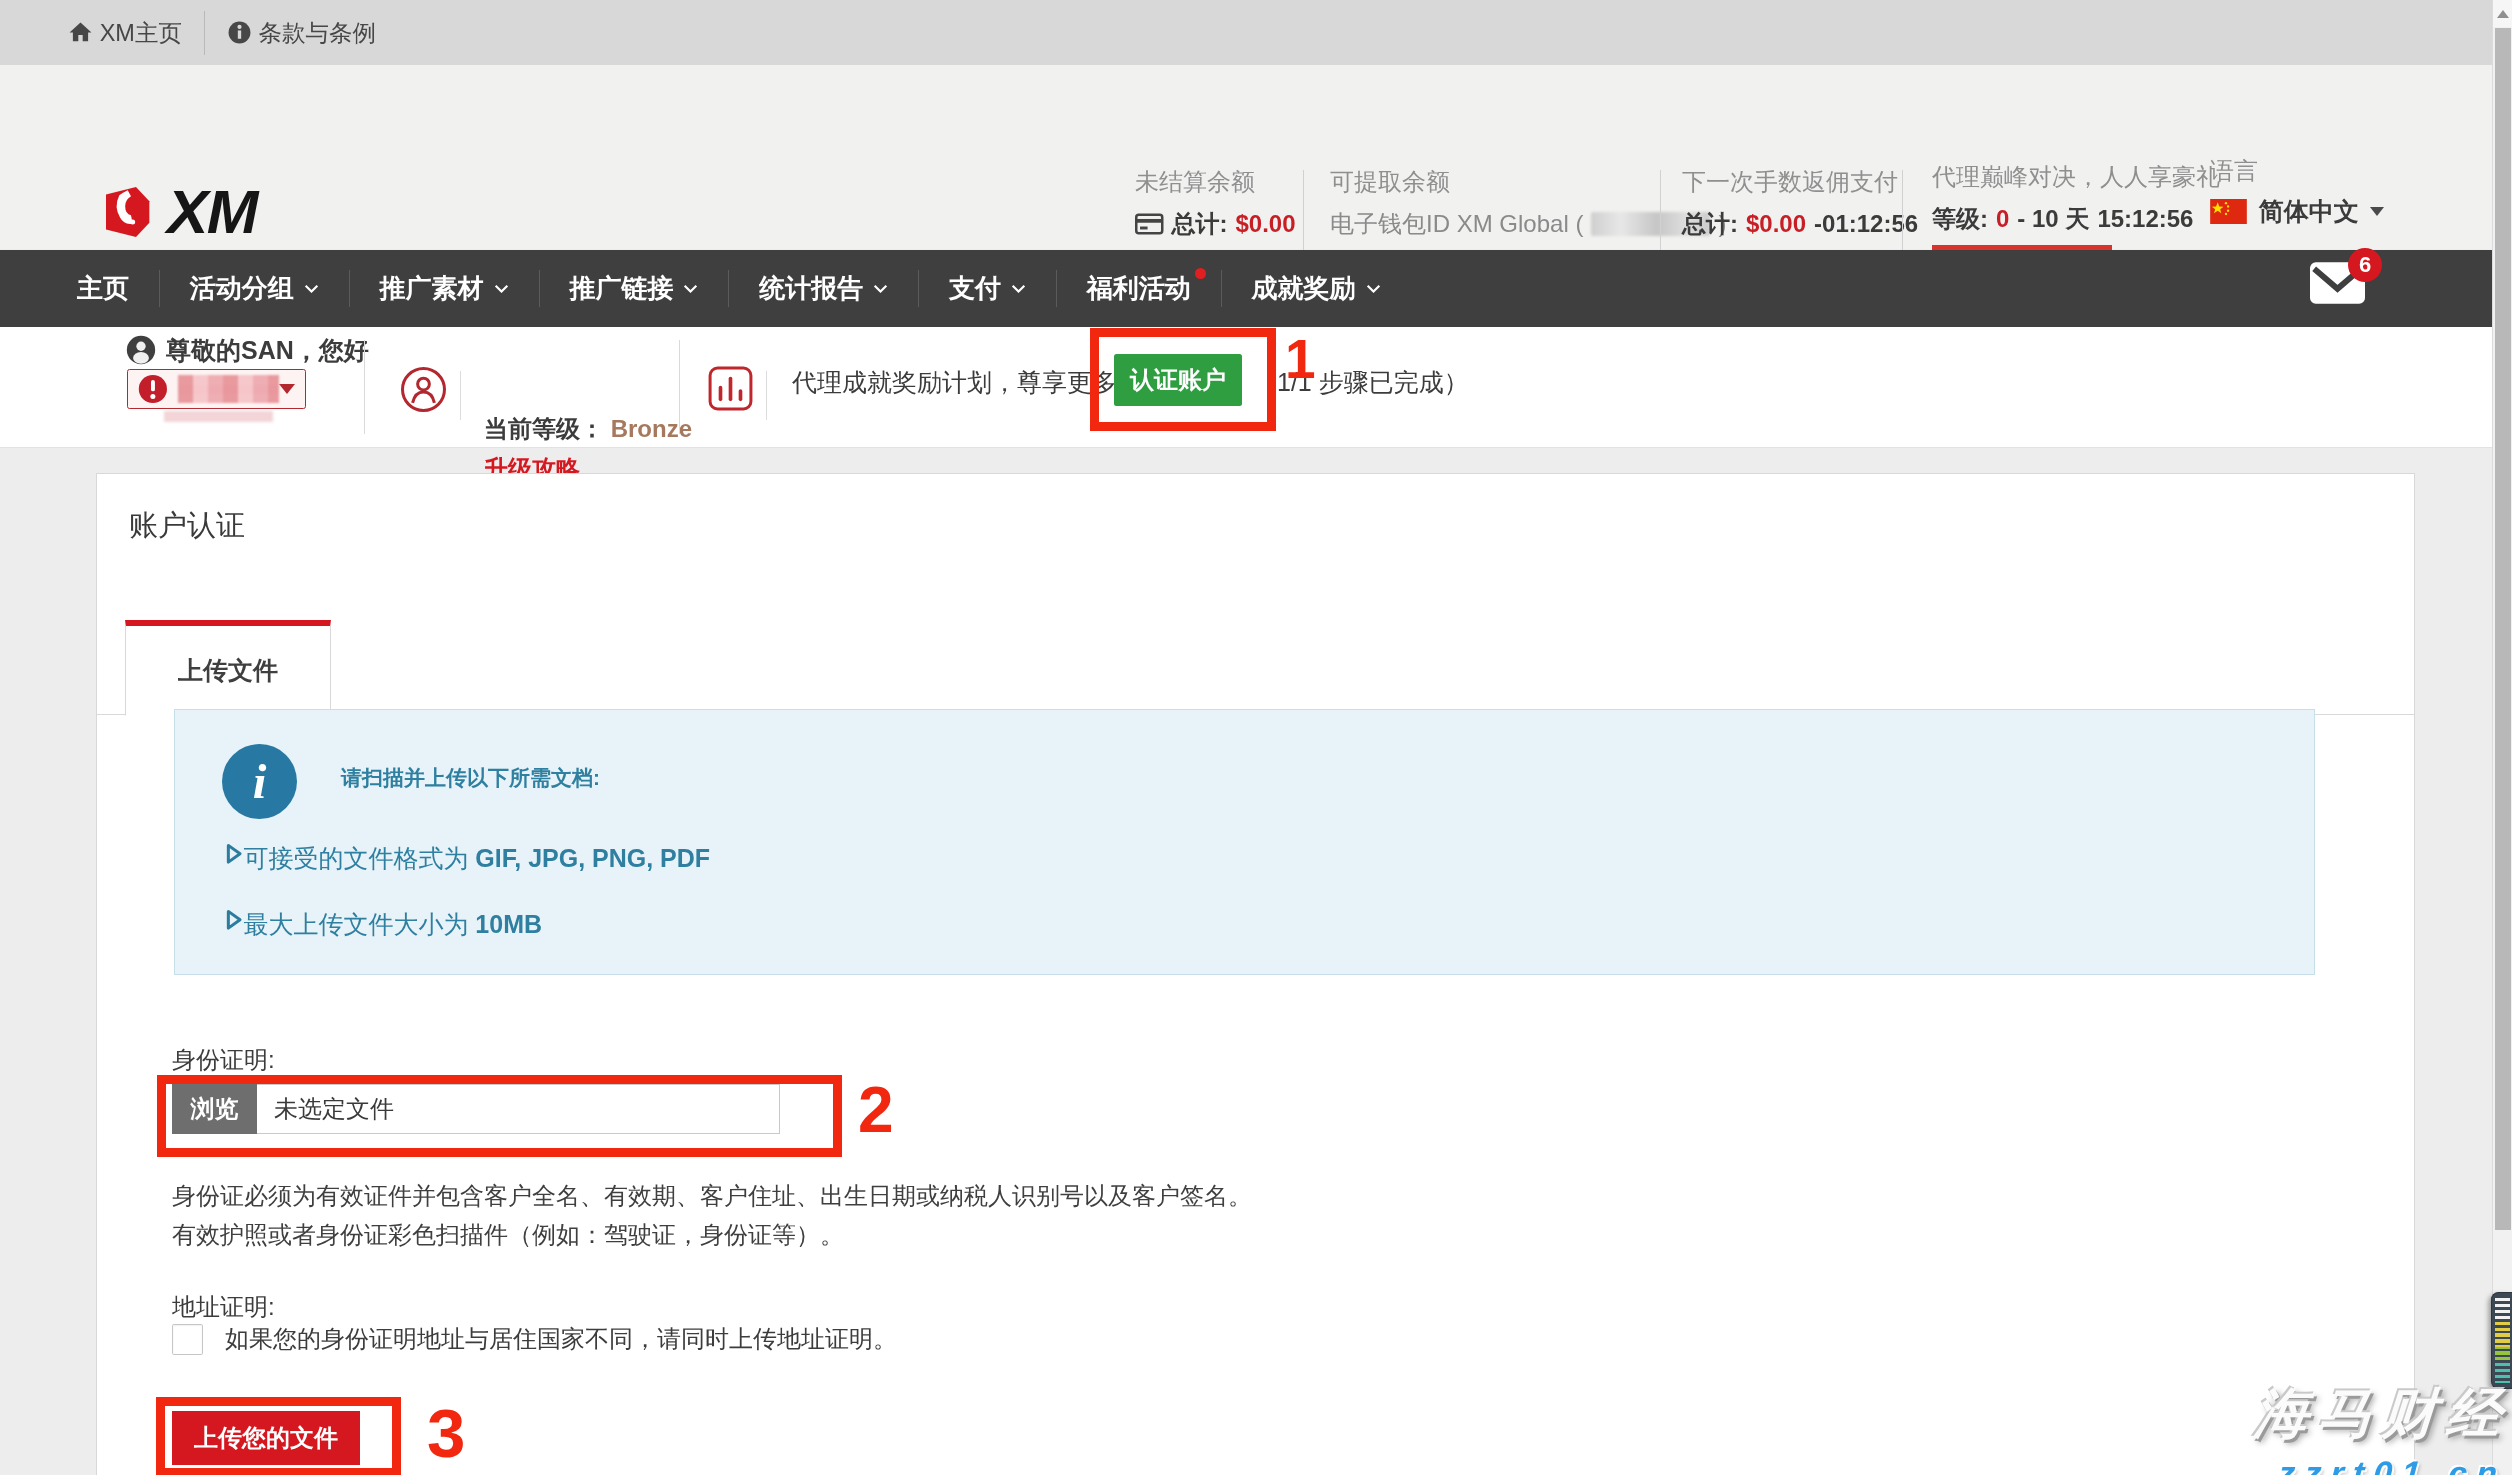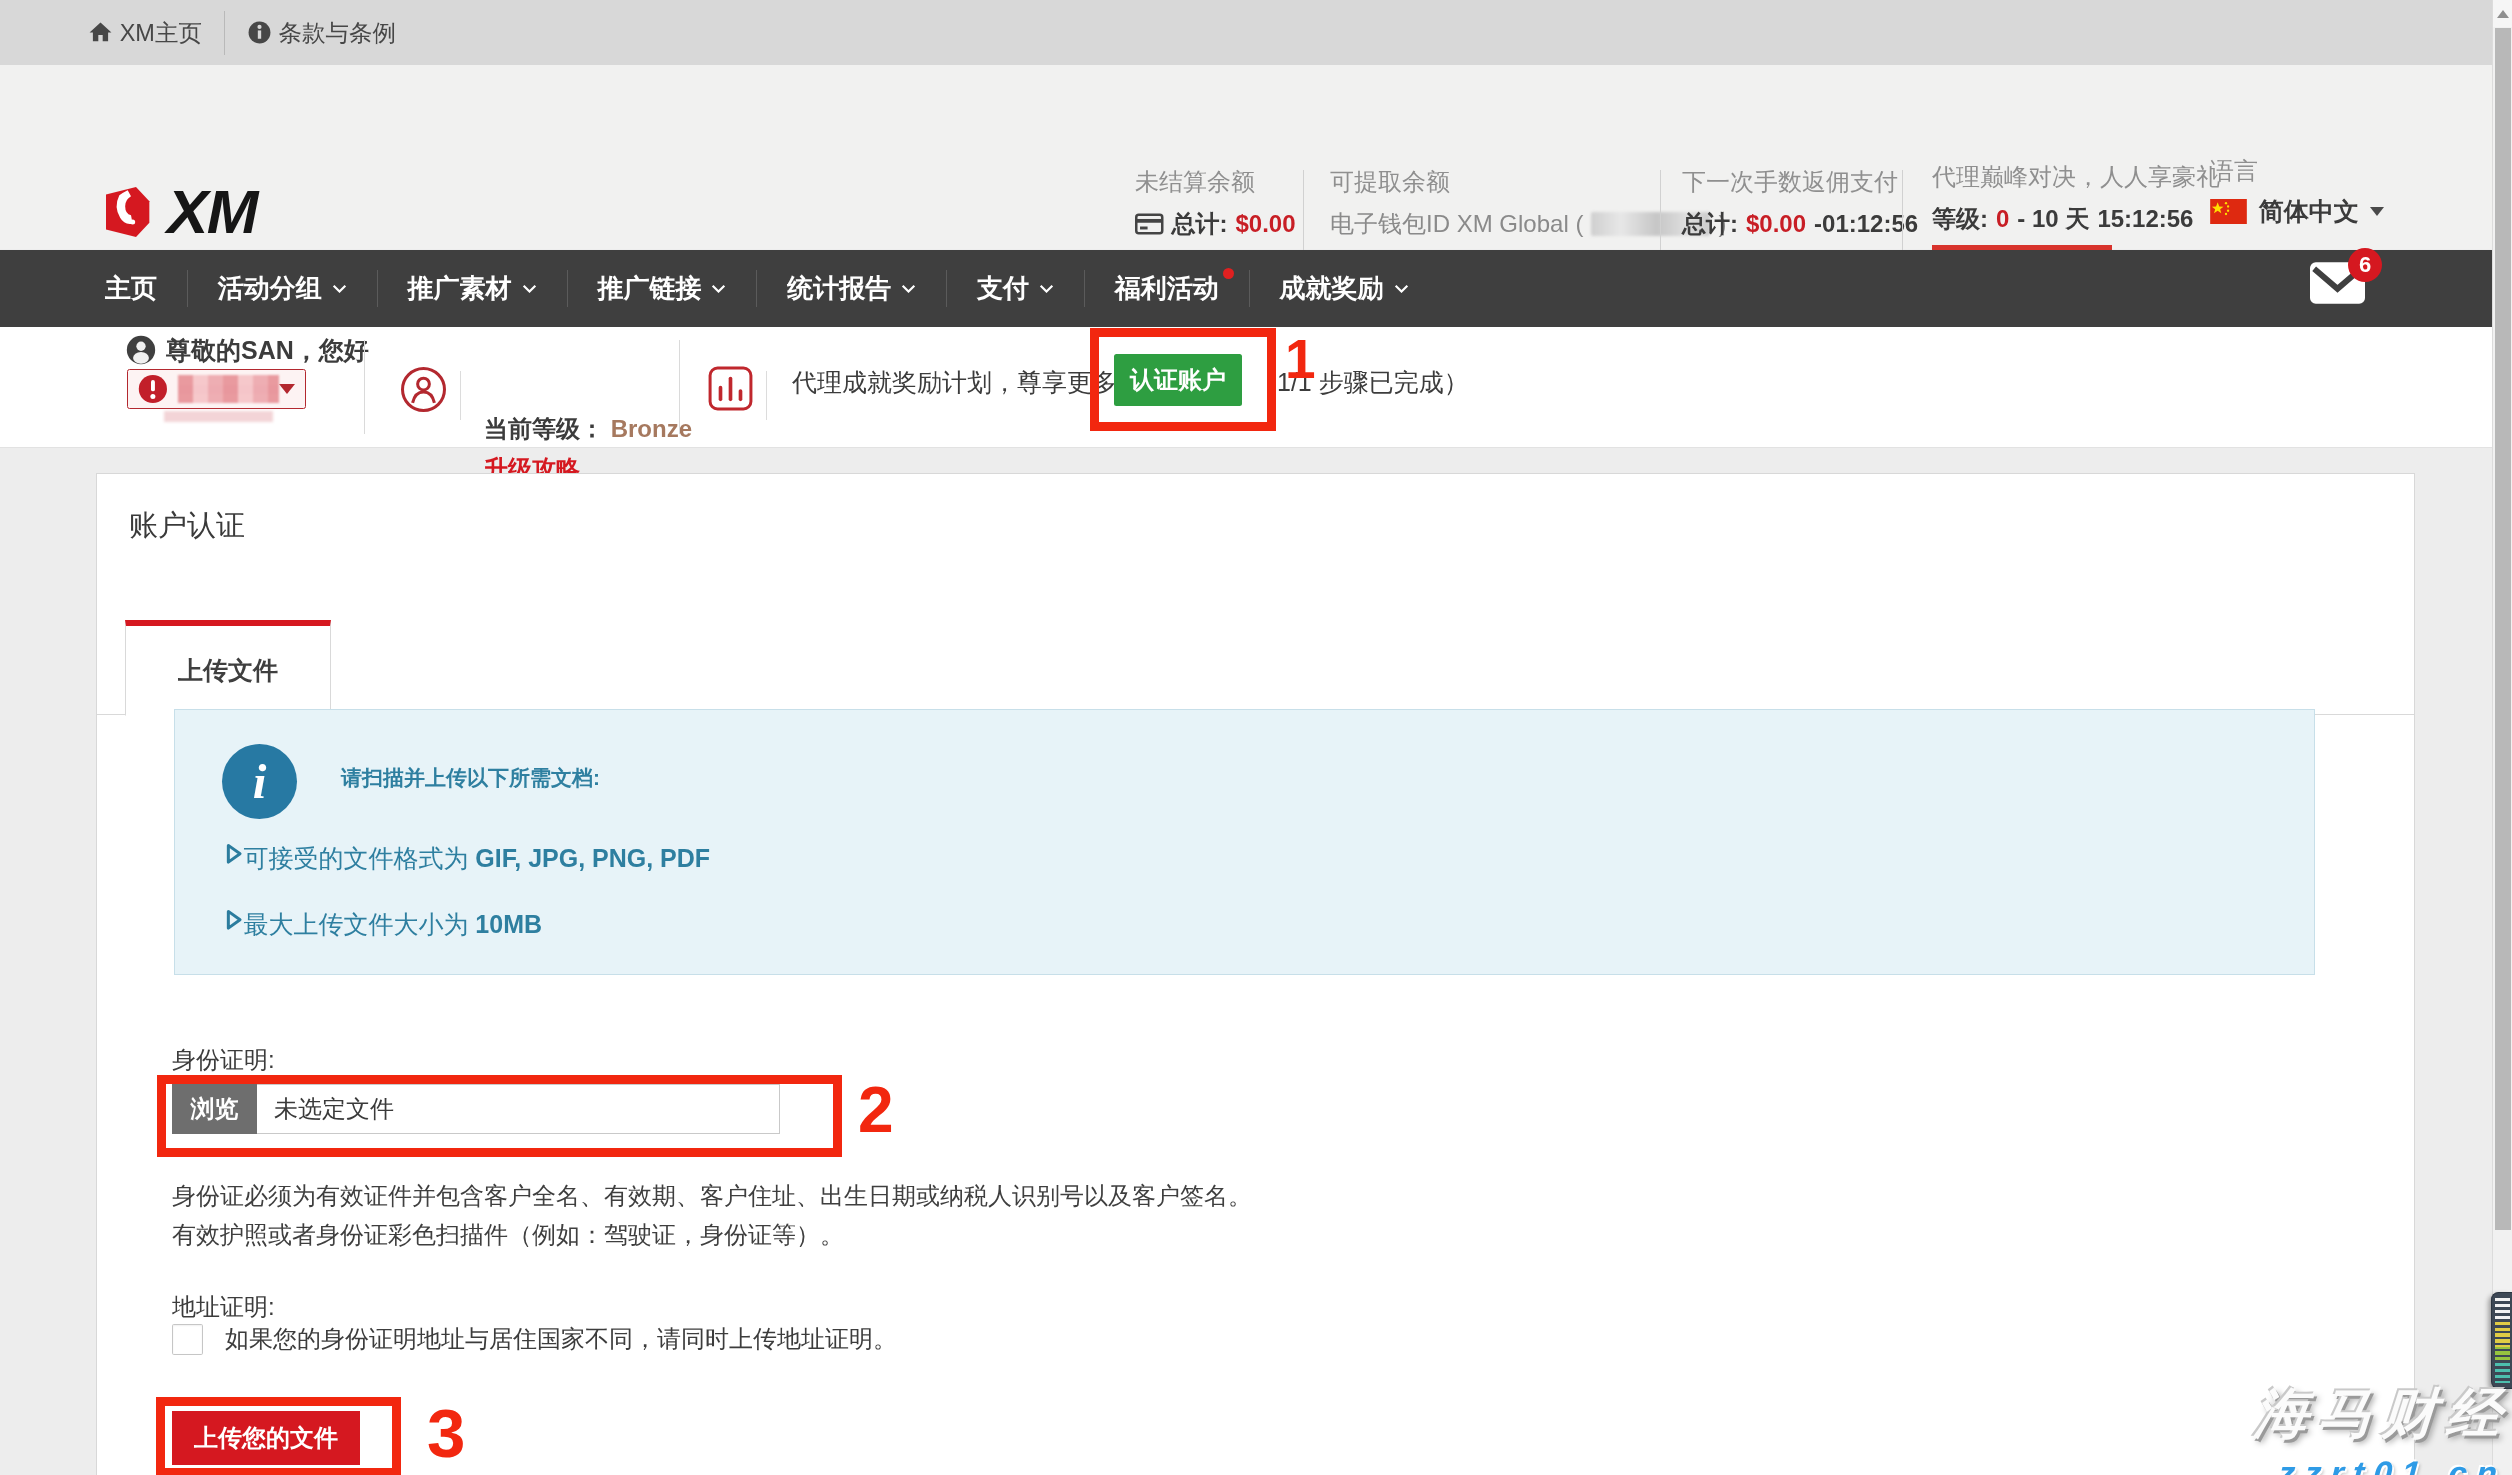--- a/index.html
+++ b/index.html
@@ -1,21 +1,21 @@
 <!DOCTYPE html>
 <html style="--brand-red: #d51820; --money-red: #c81e25; --annotation-red: #f2270f; --accent-green: #2e9e41; --info-teal: #2779a3; --info-text: #2e7fa0; --nav-dark: #3f3f3f;font-size:13.4px"><head>
 <meta charset="utf-8">
 <style>
   * { margin:0; padding:0; box-sizing:border-box; }
   html,body { background:#ededed; }
   body { font-family:"Liberation Sans", sans-serif; }
   .screen { position:relative; width:2512px; height:1475px; overflow:hidden; background:#ededed; color:#3c3c3c; }
 
   
-  .topbar { position:absolute; left:0; top:0; width:100%; height:65px; background:#d8d8d8; display:flex; align-items:center; padding-left:88px; }
+  .topbar { position:absolute; left:0; top:0; width:100%; height:65px; background:#d8d8d8; display:flex; align-items:center; padding-left:68px; }
   .topbar a { display:flex; align-items:center; gap:6.7px; color:#474747; font-size:23.5px; text-decoration:none; cursor:pointer; }
   .topbar-sep { width:0.8px; height:44px; background:#b9b9b9; margin:0 22px; }
 
   
   .header { position:absolute; left:0; top:65px; width:100%; height:184px; background:#f1f1f0; }
   .logo { position:absolute; left:101px; top:111px; cursor:pointer; }
   .logo-row { display:flex; align-items:center; gap:16px; }
   .logo-brand { font-size:62px; font-weight:bold; font-style:italic; color:#161616; letter-spacing:-1.7px; }
   .logo-sub { font-size:23.5px; font-weight:bold; font-style:italic; letter-spacing:6.7px; color:#161616; margin-top:1.7px; }
 
@@ -33,21 +33,21 @@
   .hsep1 { left:1303px; } .hsep2 { left:1660px; } .hsep3 { left:1902px; }
   .blur-gray { display:inline-block; width:119px; height:23.5px; border-radius:2.5px; vertical-align:middle;
     background:linear-gradient(90deg,#cfcfcf,#e7e7e7 25%,#c6c6c6 55%,#dedede 80%,#cccccc); filter:blur(1.7px); }
   .cta-btn { margin-top:10px; display:inline-block; background:#d8332c; color:#fff; font-weight:bold; font-size:25px; padding:7.5px 15px; border:none; cursor:pointer; }
   .lang { position:absolute; left:2210px; top:90px; cursor:pointer; }
   .lang-row { display:flex; align-items:center; gap:11.7px; margin-top:8.4px; }
   .lang-row b { font-size:25px; color:#3b3b3b; }
   .caret-dark { width:0; height:0; border-left:7.5px solid transparent; border-right:7.5px solid transparent; border-top:9.2px solid #4a4a4a; }
 
   
-  .navbar { position:absolute; left:0; top:250px; width:100%; height:77px; background:var(--nav-dark); display:flex; align-items:center; padding-left:75px; }
+  .navbar { position:absolute; left:0; top:250px; width:100%; height:77px; background:var(--nav-dark); display:flex; align-items:center; padding-left:47px; }
   .nav-item { position:relative; display:flex; align-items:center; gap:10px; color:#fff; font-size:26px; font-weight:bold; padding:0 30px; cursor:pointer; height:77px; }
   .nav-sep { width:0.8px; height:37px; background:#5b5b5b; }
   .nav-dot { position:absolute; top:18.4px; right:15px; width:11px; height:11px; border-radius:50%; background:#e02020; }
   .mail { position:absolute; right:147px; top:11.7px; width:55px; height:42px; cursor:pointer; }
   .mail-badge { position:absolute; top:-13.4px; right:-17px; width:34px; height:34px; border-radius:50%; background:var(--brand-red); color:#fff; font-size:22px; font-weight:bold; display:flex; align-items:center; justify-content:center; }
 
   
   .userbar { position:absolute; left:0; top:327px; width:100%; height:121px; background:#fff; border-bottom:0.8px solid #e2e2e2; }
   .greet { position:absolute; left:126px; top:6.7px; display:flex; align-items:center; gap:10px; font-size:25px; font-weight:bold; color:#3c3c3c; }
   .account-dd { position:absolute; left:127px; top:42px; width:179px; height:40px; background:#fdf3f3; border:1.7px solid #b3282f; border-radius:2.5px; display:flex; align-items:center; padding:0 10px; cursor:pointer; }

